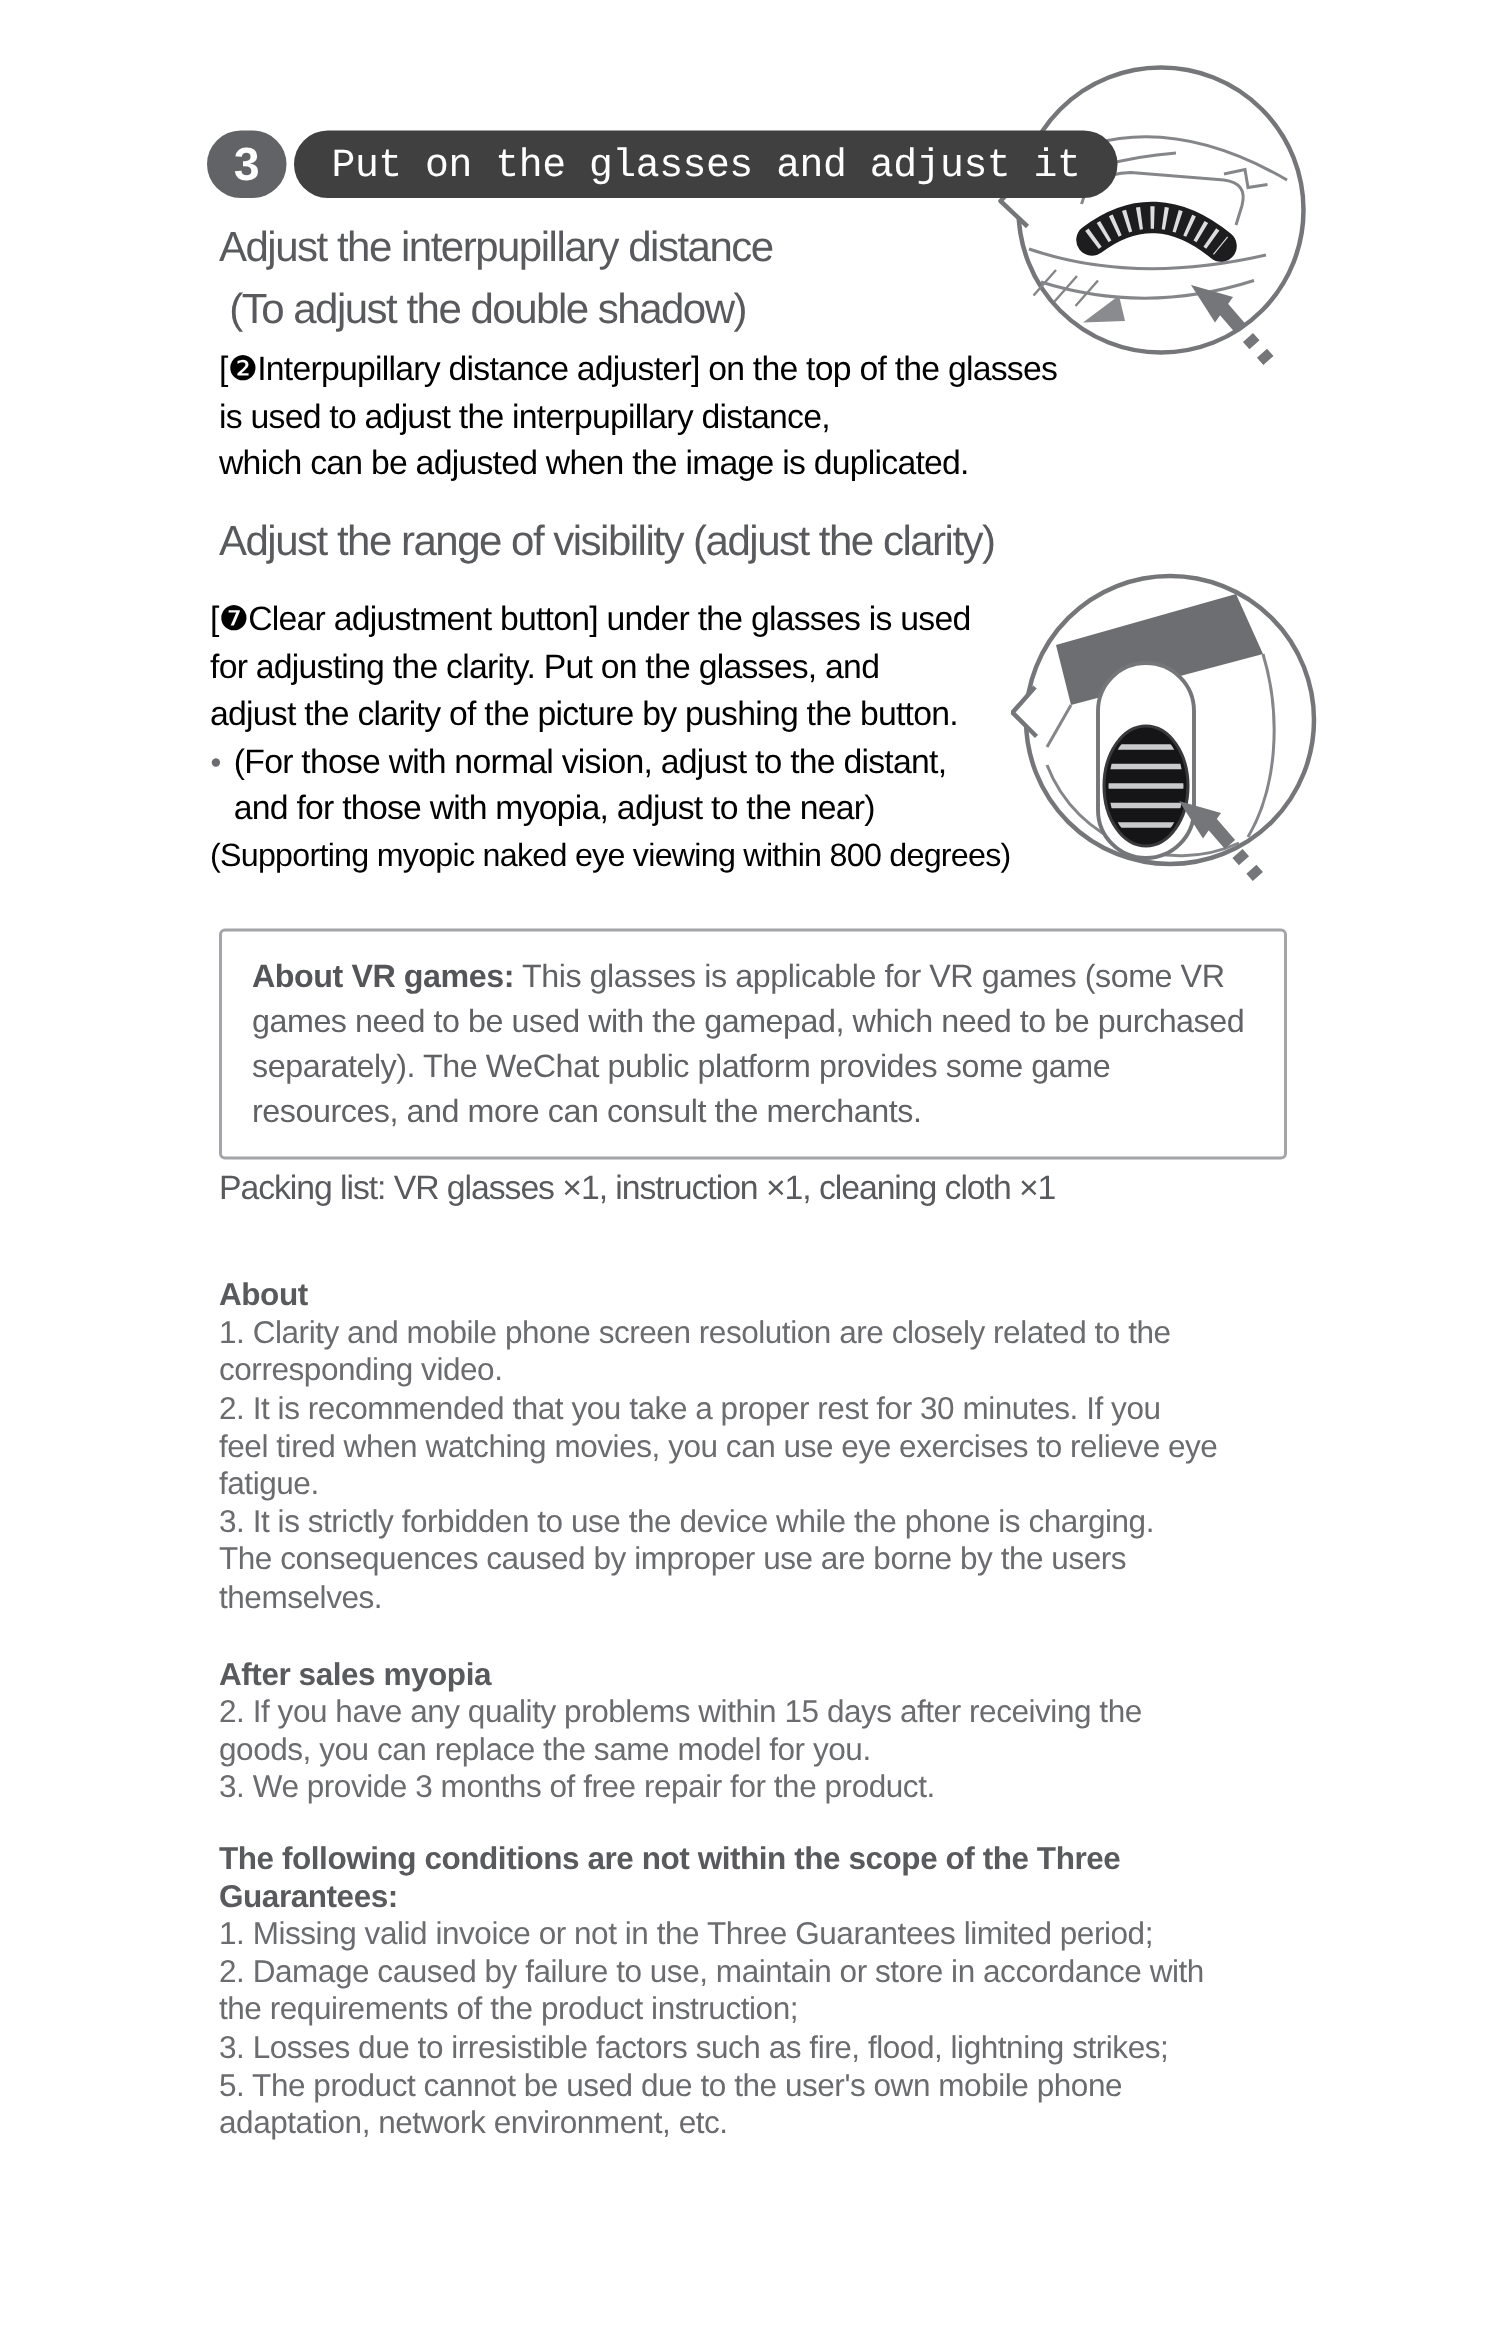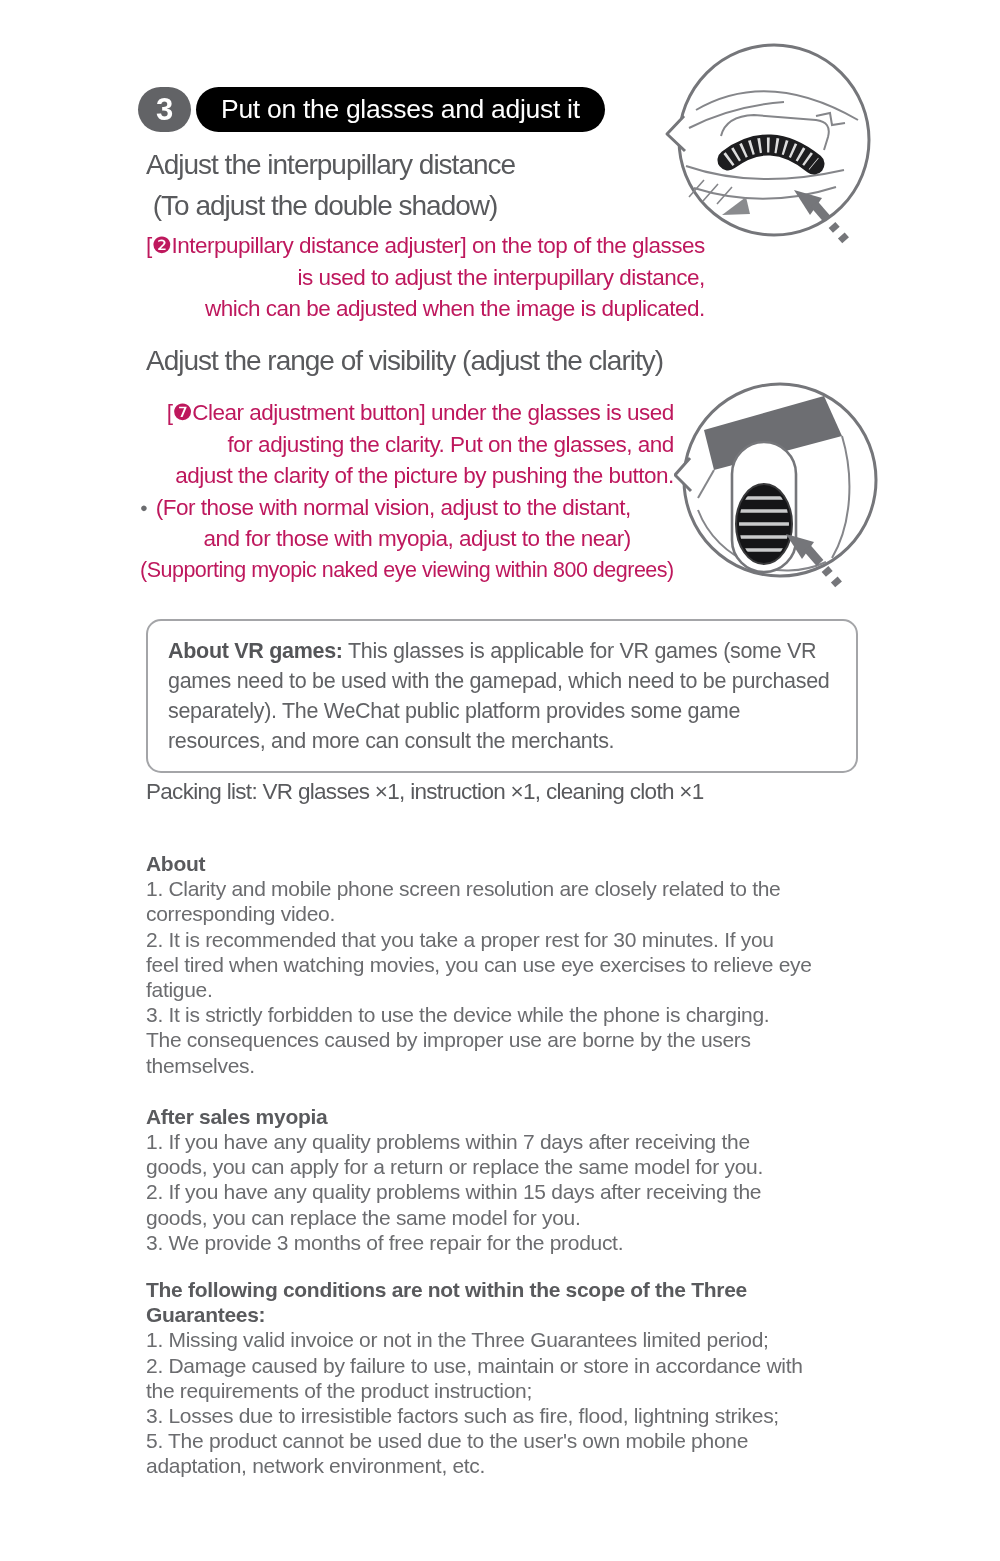--- a/index.html
+++ b/index.html
@@ -14,55 +14,55 @@
 
   
   .header { position:absolute; left:138px; top:87px; display:flex; gap:5px; align-items:center; z-index:3; }
   .badge {
     width:53px; height:45px; border-radius:24px;
     background:#626366; color:#ffffff;
     font-weight:bold; font-size:31px;
     display:flex; align-items:center; justify-content:center;
   }
   .pill {
-    height:45px; border-radius:23px; background:#000000; color:#ffffff;
+    height:45px; border-radius:23px; background:#404040; color:#ffffff;
     font-size:26.5px; letter-spacing:-0.3px;
-    display:flex; align-items:center; padding:0 25px;
+    display:flex; align-items:center; padding:0 25px;font-family:Liberation Mono, monospace;
   }
 
   
   .h {
     position:absolute; left:146px; margin:0;
     color:#595a5d; font-weight:normal;
     font-size:28px; letter-spacing:-1px; line-height:41px;
     z-index:2;
   }
   .ipd-h  { top:144px; }
   .clar-h { top:340px; }
 
   
   .body {
-    margin:0; color:#be185d;
-    font-size:22.5px; line-height:31.5px; letter-spacing:-0.5px;text-align:right;
+    margin:0; color:#000000;
+    font-size:22.5px; line-height:31.5px; letter-spacing:-0.5px;
   }
   .ipd-b { position:absolute; left:146px; top:230px; z-index:2; }
   .clar-body { position:absolute; left:140px; top:397px; z-index:2; }
   .bullet-row { display:flex; }
   .bullet { font-size:13px; line-height:31.5px; margin-right:8px; }
   .note { font-size:21.5px; }
 
   
   .illus { position:absolute; z-index:1; }
   .illus1 { left:664px; top:40px; }
   .illus2 { left:674px; top:376px; }
 
   
   .about-box {
     position:absolute; left:146px; top:619px; width:668px;
-    border:2px solid #a4a5a8; border-radius:15px;
+    border:2px solid #a4a5a8; border-radius:4px;
     padding:15px 20px;
     color:#616265; font-size:21.5px; line-height:30px; letter-spacing:-0.3px;
     z-index:2;
   }
   .about-box p { margin:0; }
   .about-box b { color:#545558; }
 
   
   .packing {
     position:absolute; left:146px; top:779px; margin:0;
@@ -178,22 +178,20 @@
     <p class="pre">2. It is recommended that you take a proper rest for 30 minutes. If you
 feel tired when watching movies, you can use eye exercises to relieve eye
 fatigue.</p>
     <p class="pre">3. It is strictly forbidden to use the device while the phone is charging.
 The consequences caused by improper use are borne by the users
 themselves.</p>
   </section>
 
   <section class="sec-after">
     <h3>After sales myopia</h3>
-    <p class="pre">1. If you have any quality problems within 7 days after receiving the
-goods, you can apply for a return or replace the same model for you.</p>
     <p class="pre">2. If you have any quality problems within 15 days after receiving the
 goods, you can replace the same model for you.</p>
     <p class="pre">3. We provide 3 months of free repair for the product.</p>
   </section>
 
   <section class="sec-guar">
     <h3 class="pre">The following conditions are not within the scope of the Three
 Guarantees:</h3>
     <p class="pre">1. Missing valid invoice or not in the Three Guarantees limited period;</p>
     <p class="pre">2. Damage caused by failure to use, maintain or store in accordance with

